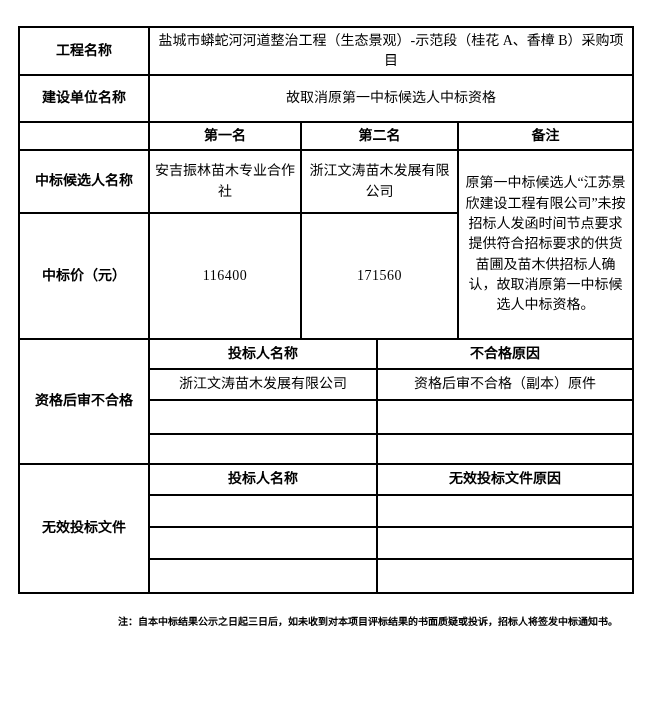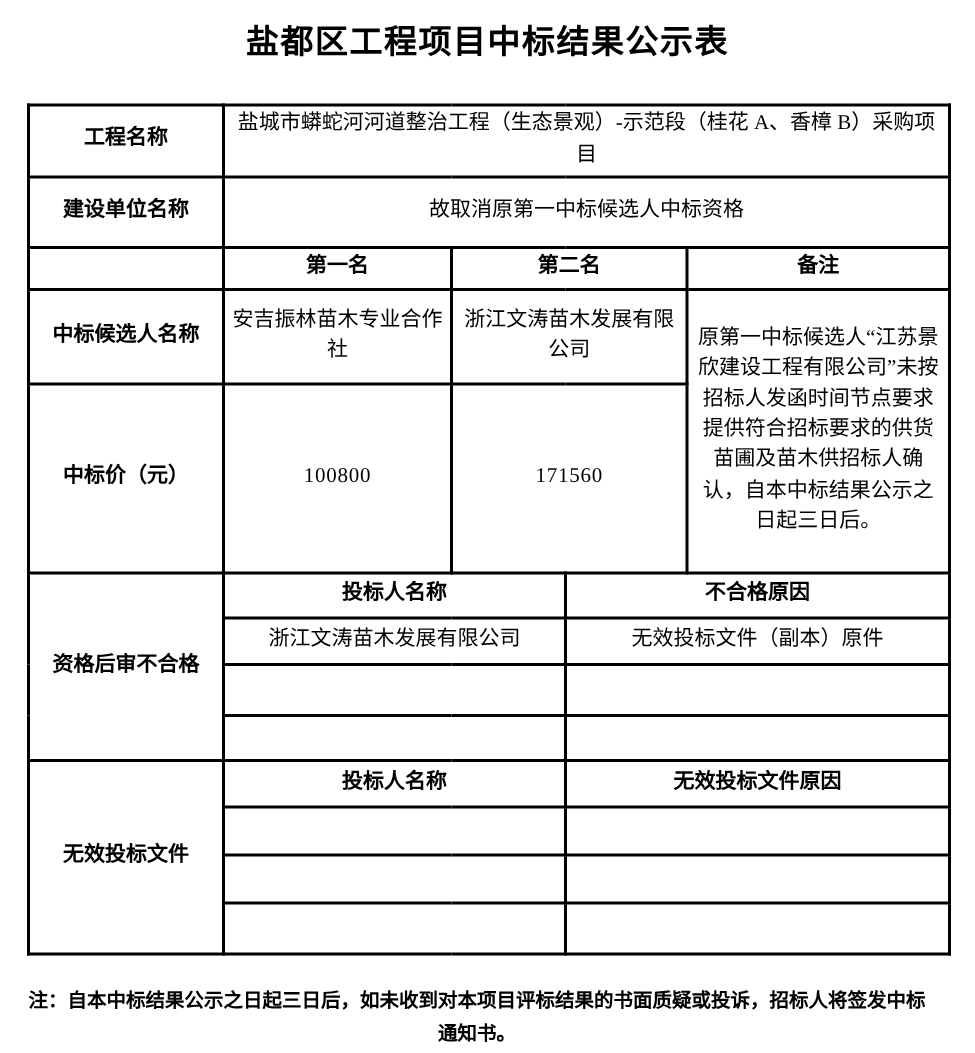--- a/index.html
+++ b/index.html
@@ -53,32 +53,31 @@
   tr.r3 { height: 28px; }
   tr.r4 { height: 63px; }
   tr.r5 { height: 126px; }
   tr.h30 { height: 30px; }
   tr.h31 { height: 31px; }
   tr.h32 { height: 32px; }
   tr.h34 { height: 34px; }
   .note {
     width: 600px;
     margin: 19px 0 0 18px;
-    font-size: 13px;
+    font-size: 10px;
     font-weight: bold;
     line-height: 1.7;
-    text-align: center;
+    text-align: right;
   }
 </style>
 </head>
 <body>
 
 <div class="sheet">
 
-  <h1 class="title">盐都区工程项目中标结果公示表</h1>
 
   <table class="result-table">
     <colgroup>
       <col style="width:130px">
       <col style="width:152px">
       <col style="width:76px">
       <col style="width:81px">
       <col style="width:175px">
     </colgroup>
 
@@ -97,37 +96,37 @@
       <td class="lbl"></td>
       <td class="lbl">第一名</td>
       <td class="lbl" colspan="2">第二名</td>
       <td class="lbl">备注</td>
     </tr>
 
     <tr class="r4">
       <td class="lbl">中标候选人名称</td>
       <td class="val">安吉振林苗木专业合作社</td>
       <td class="val" colspan="2">浙江文涛苗木发展有限公司</td>
-      <td class="val remark" rowspan="2">原第一中标候选人“江苏景欣建设工程有限公司”未按招标人发函时间节点要求提供符合招标要求的供货苗圃及苗木供招标人确认，自本中标结果公示之日起三日后。</td>
+      <td class="val remark" rowspan="2">原第一中标候选人“江苏景欣建设工程有限公司”未按招标人发函时间节点要求提供符合招标要求的供货苗圃及苗木供招标人确认，故取消原第一中标候选人中标资格。</td>
     </tr>
 
     <tr class="r5">
       <td class="lbl">中标价（元）</td>
-      <td class="val num">100800</td>
+      <td class="val num">116400</td>
       <td class="val num" colspan="2">171560</td>
     </tr>
 
     <tr class="h30">
       <td class="lbl" rowspan="4">资格后审不合格</td>
       <td class="lbl" colspan="2">投标人名称</td>
       <td class="lbl" colspan="2">不合格原因</td>
     </tr>
     <tr class="h31">
       <td class="val" colspan="2">浙江文涛苗木发展有限公司</td>
-      <td class="val" colspan="2">无效投标文件（副本）原件</td>
+      <td class="val" colspan="2">资格后审不合格（副本）原件</td>
     </tr>
     <tr class="h34">
       <td class="val" colspan="2"></td>
       <td class="val" colspan="2"></td>
     </tr>
     <tr class="h30">
       <td class="val" colspan="2"></td>
       <td class="val" colspan="2"></td>
     </tr>
 

